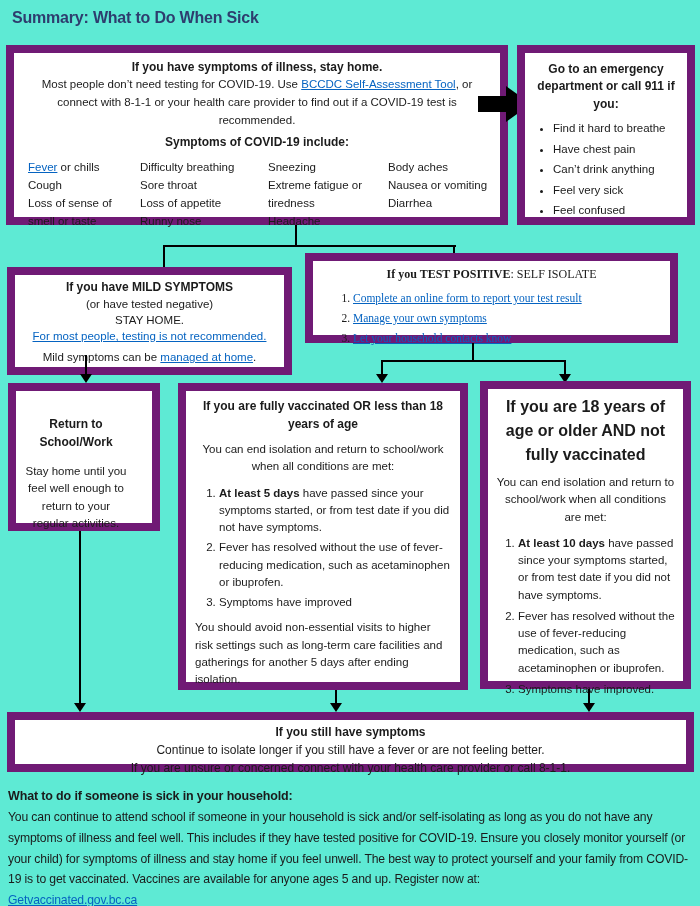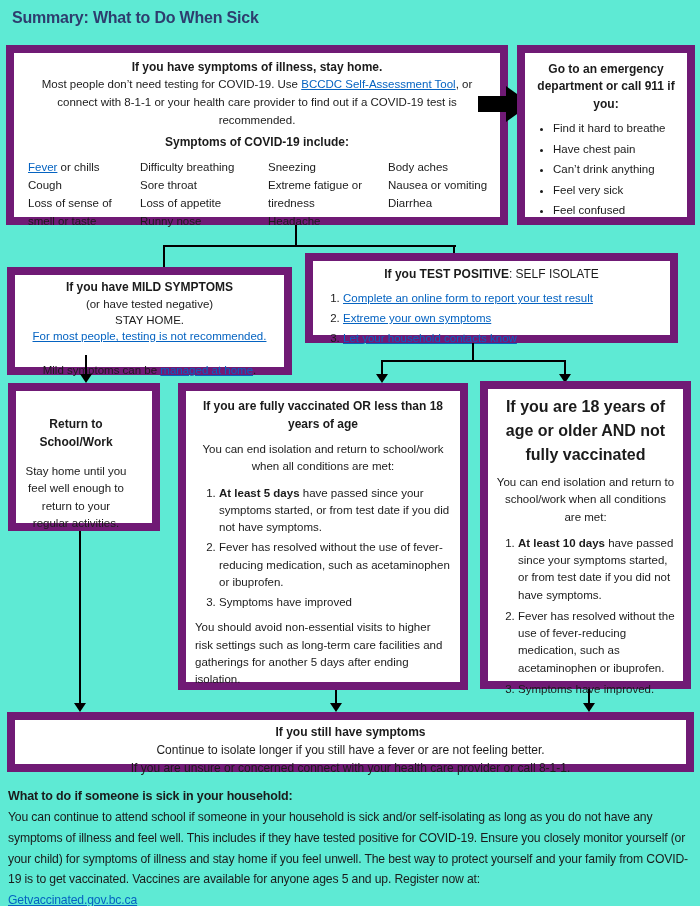--- a/index.html
+++ b/index.html
@@ -34,23 +34,23 @@
   .big-arrow-shaft{position:absolute;left:478px;top:96px;width:30px;height:16px;background:#000;}
   .big-arrow-head{position:absolute;left:506px;top:86px;width:0;height:0;
     border-top:18px solid transparent;border-bottom:18px solid transparent;border-left:25px solid #000;}
   
   .cline{position:absolute;background:#000;}
   .ah-down{position:absolute;width:0;height:0;
     border-left:6px solid transparent;border-right:6px solid transparent;border-top:9px solid #000;}
   
   .mild-box{left:7px;top:267px;width:285px;height:108px;padding:4px 8px;text-align:center;line-height:1.4;}
   .mild-box .heading{font-weight:bold;font-size:12px;}
-  .mild-box .tail{margin-top:18px;}
-  
-  .positive-box{left:305px;top:253px;width:373px;height:90px;padding:5px 0;}
+  .mild-box .tail{margin-top:5px;}
+  
+  .positive-box{left:305px;top:253px;width:373px;height:90px;padding:5px 10px;font-family:Liberation Serif, serif;}
   .positive-box .heading{text-align:center;font-size:12px;}
   .positive-box ol{margin:7px 0 0 0;padding-left:30px;}
   .positive-box li{margin-bottom:3px;}
   
   .return-box{left:8px;top:383px;width:152px;height:148px;padding:24px 24px 0 8px;text-align:center;}
   .return-box .heading{font-weight:bold;font-size:12px;max-width:100px;margin:0 auto;line-height:1.5;}
   .return-box .body{margin-top:12px;line-height:1.5;}
   
   .vaccinated-box{left:178px;top:383px;width:290px;height:307px;padding:6px 9px;}
   .vaccinated-box .heading{font-weight:bold;font-size:12px;text-align:center;line-height:1.5;}
@@ -131,21 +131,21 @@
     <div>(or have tested negative)</div>
     <div>STAY HOME.</div>
     <div><a class="link">For most people, testing is not recommended.</a></div>
     <div class="tail"><span>Mild symptoms can be </span><a class="link">managed at home</a><span>.</span></div>
   </div>
 
   <div class="box positive-box">
     <div class="heading"><span class="bold">If you TEST POSITIVE</span><span>: SELF ISOLATE</span></div>
     <ol>
       <li><a class="link">Complete an online form to report your test result</a></li>
-      <li><a class="link">Extreme your own symptoms</a></li>
+      <li><a class="link">Manage your own symptoms</a></li>
       <li><a class="link">Let your household contacts know</a></li>
     </ol>
   </div>
 
   <div class="cline" style="left:85px;top:355px;width:2px;height:19px;"></div>
   <div class="ah-down" style="left:80px;top:374px;"></div>
 
   <div class="cline" style="left:472px;top:343px;width:2px;height:19px;"></div>
   <div class="cline" style="left:381px;top:360px;width:185px;height:2px;"></div>
   <div class="cline" style="left:381px;top:360px;width:2px;height:14px;"></div>

